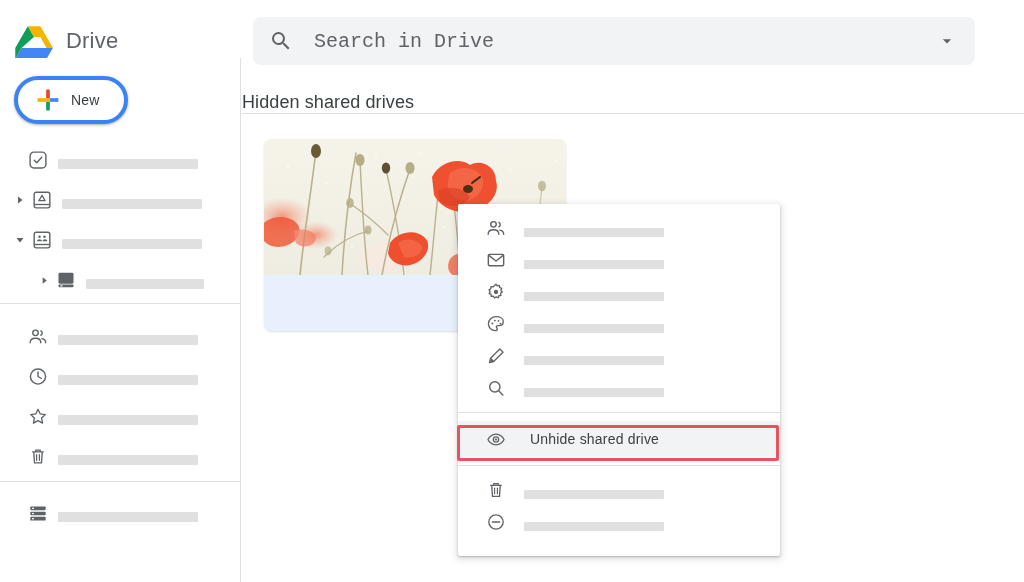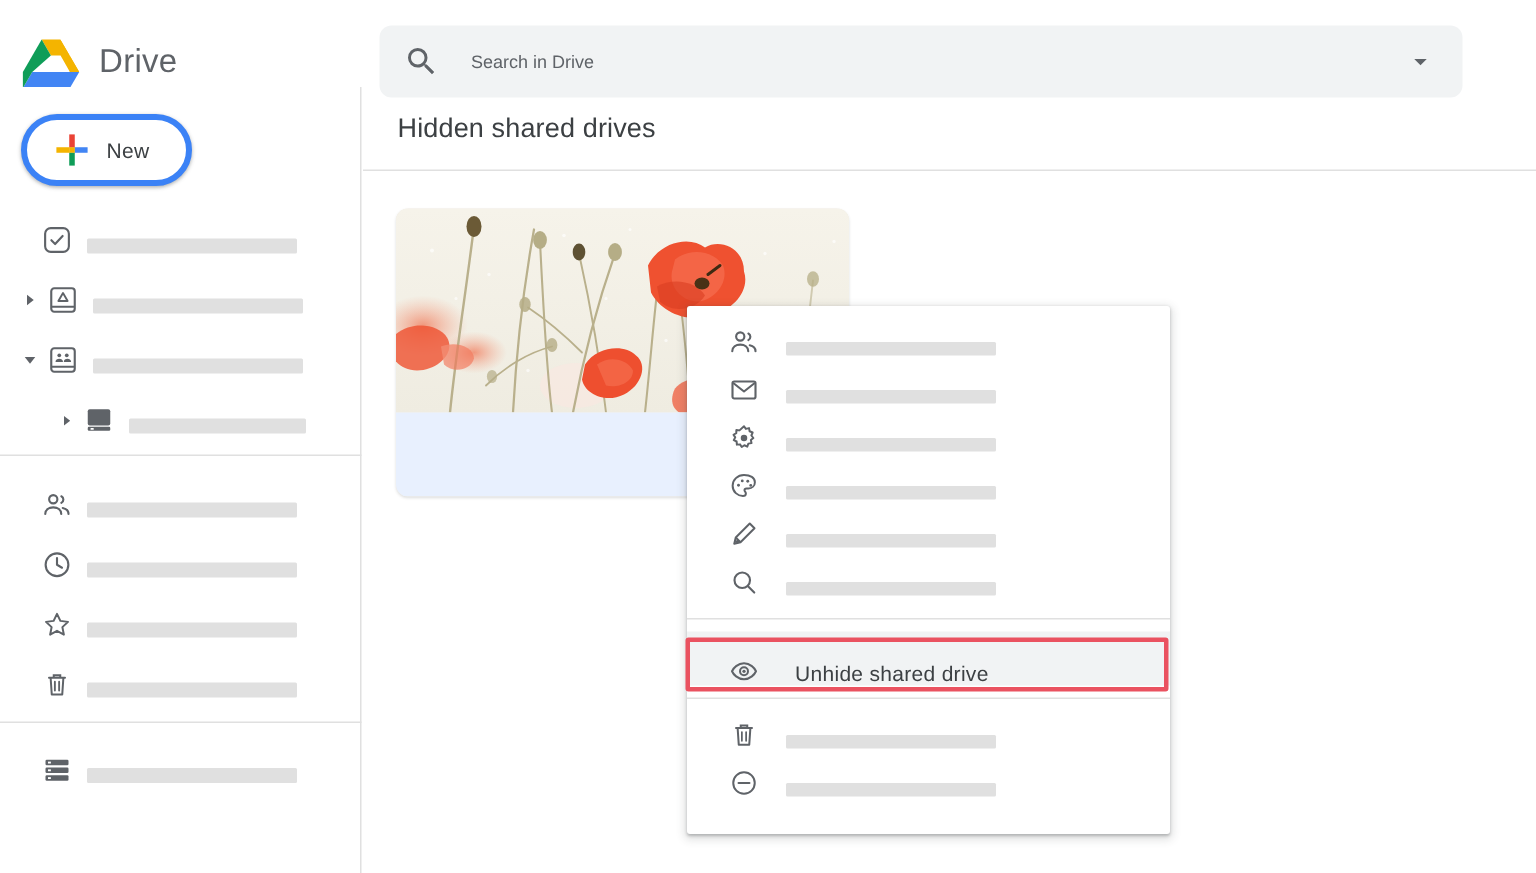--- a/index.html
+++ b/index.html
@@ -33,21 +33,21 @@
 
   .searchbar {
     position: absolute; left: 253px; top: 5px;
     width: 722px; height: 48px;
     background: #f1f3f4; border-radius: 8px;
     display: flex; align-items: center;
   }
   .search-icon { margin-left: 16px; width: 24px; height: 24px; flex: none; }
   .search-input {
     flex: 1 1 auto; border: 0; outline: 0; background: transparent;
-    font-family: Liberation Sans, sans-serif; font-size: 12px; color: #202124;
+    font-family: Liberation Mono, monospace; font-size: 20px; color: #202124;
     margin-left: 21px; padding: 0; height: 30px;
   }
   .search-input::placeholder { color: #5f6368; opacity: 1; }
   .search-options {
     width: 48px; height: 48px; flex: none;
     display: flex; align-items: center; justify-content: center;
     margin-right: 4px;
   }
 
   
@@ -84,21 +84,21 @@
     margin-left: 10px; margin-top: 8px;
   }
   .sb-divider {
     position: absolute; left: 0; width: 241px; height: 1px; background: #e0e0e0;
   }
 
   
   .main { position: absolute; left: 242px; top: 58px; width: 782px; height: 524px; }
   .page-header {
     position: absolute; left: 0; top: 0; width: 782px; height: 56px;
-    display: flex; align-items: center; padding-left: 23px;
+    display: flex; align-items: flex-end; 
     border-bottom: 1px solid #e0e0e0;
   }
   .page-title { font-size: 18px; color: #3c4043; font-weight: 400; letter-spacing: .1px; }
 
   
   .drive-card {
     position: absolute; left: 22px; top: 81px;
     width: 302px; height: 192px;
     border-radius: 8px; overflow: hidden;
     background: #f3f0e7;
@@ -132,21 +132,20 @@
     margin-left: 18px; margin-top: 9px;
   }
   .ctx-label {
     margin-left: 24px; font-size: 14px; color: #3c4043; letter-spacing: .2px;
   }
   .ctx-divider { height: 1px; background: #e0e0e0; margin: 8px 0; }
 
   .ctx-item.highlighted {
     background: #f1f3f4;
     height: 36px;
-    align-items: flex-end;
   }
   .hl-box {
     position: absolute; left: 457px; top: 425px;
     width: 322px; height: 36px;
     border: 3px solid #ea5260; border-radius: 2px;
     pointer-events: none;
   }
 
   svg { display: block; }
 </style>

